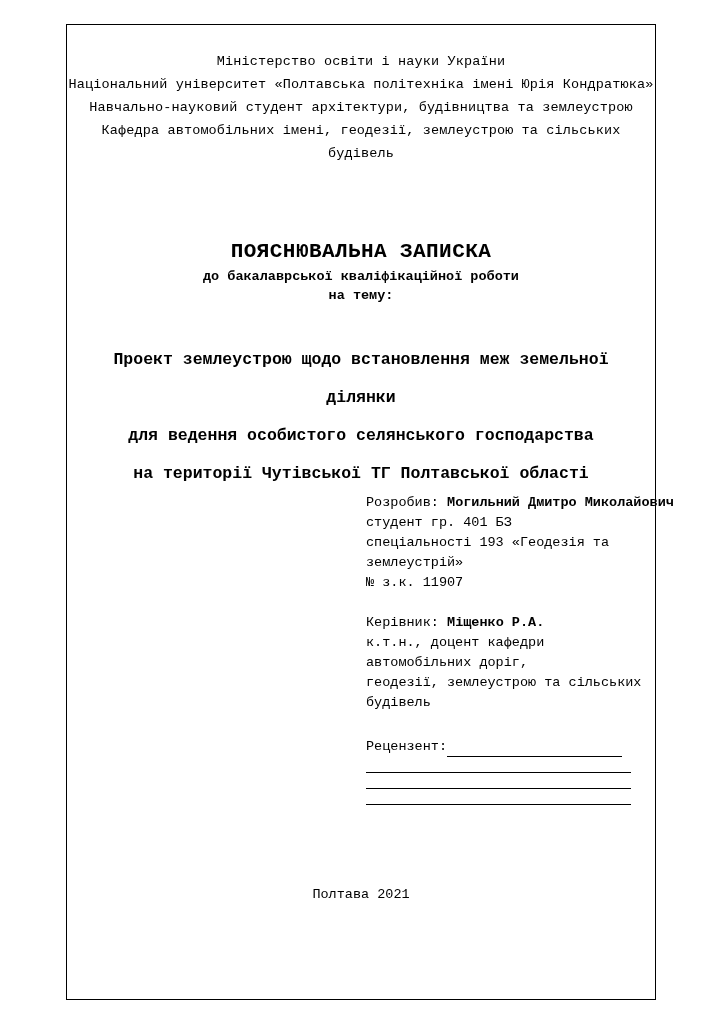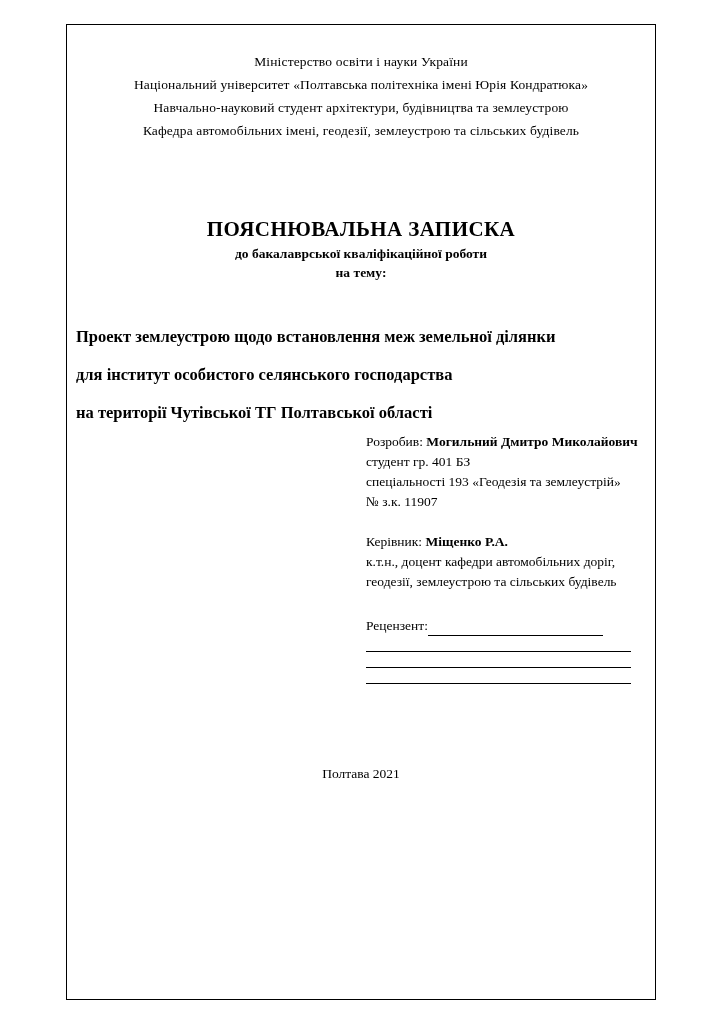--- a/index.html
+++ b/index.html
@@ -13,20 +13,21 @@
     font-family: "Liberation Serif", serif;
     color: #000000;
     overflow: hidden;
   }
   .page {
     position: relative;
     width: 724px;
     height: 1024px;
     background: #ffffff;
     box-sizing: border-box;
+    font-family: Liberation Mono, monospace;
   }
   .frame {
     position: absolute;
     left: 66px;
     top: 24px;
     width: 590px;
     height: 976px;
     border: 1px solid #000000;
     box-sizing: border-box;
   }
@@ -63,20 +64,21 @@
     font-weight: bold;
     line-height: 19px;
     margin-top: 2px;
   }
   .doc-subtitle2 {
     font-size: 13.5px;
     font-weight: bold;
     line-height: 19px;
   }
   .theme-block {
+    text-align: center;
     margin-top: 36px;
     padding: 0 10px;
   }
   .theme-line {
     font-size: 16.5px;
     font-weight: bold;
     line-height: 38px;
   }
   .signatures {
     margin-left: 300px;
@@ -138,21 +140,21 @@
     </div>
 
     <div class="title-block">
       <div class="doc-title">ПОЯСНЮВАЛЬНА ЗАПИСКА</div>
       <div class="doc-subtitle">до бакалаврської кваліфікаційної роботи</div>
       <div class="doc-subtitle2">на тему:</div>
     </div>
 
     <div class="theme-block">
       <div class="theme-line">Проект землеустрою щодо встановлення меж земельної ділянки</div>
-      <div class="theme-line">для інститут особистого селянського господарства</div>
+      <div class="theme-line">для ведення особистого селянського господарства</div>
       <div class="theme-line">на території Чутівської ТГ Полтавської області</div>
     </div>
 
     <div class="signatures">
 
       <div class="sig-group">
         <div class="sig-head sig-line">
           <span class="lbl">Розробив:</span>
           <span>Могильний Дмитро Миколайович</span>
         </div>

